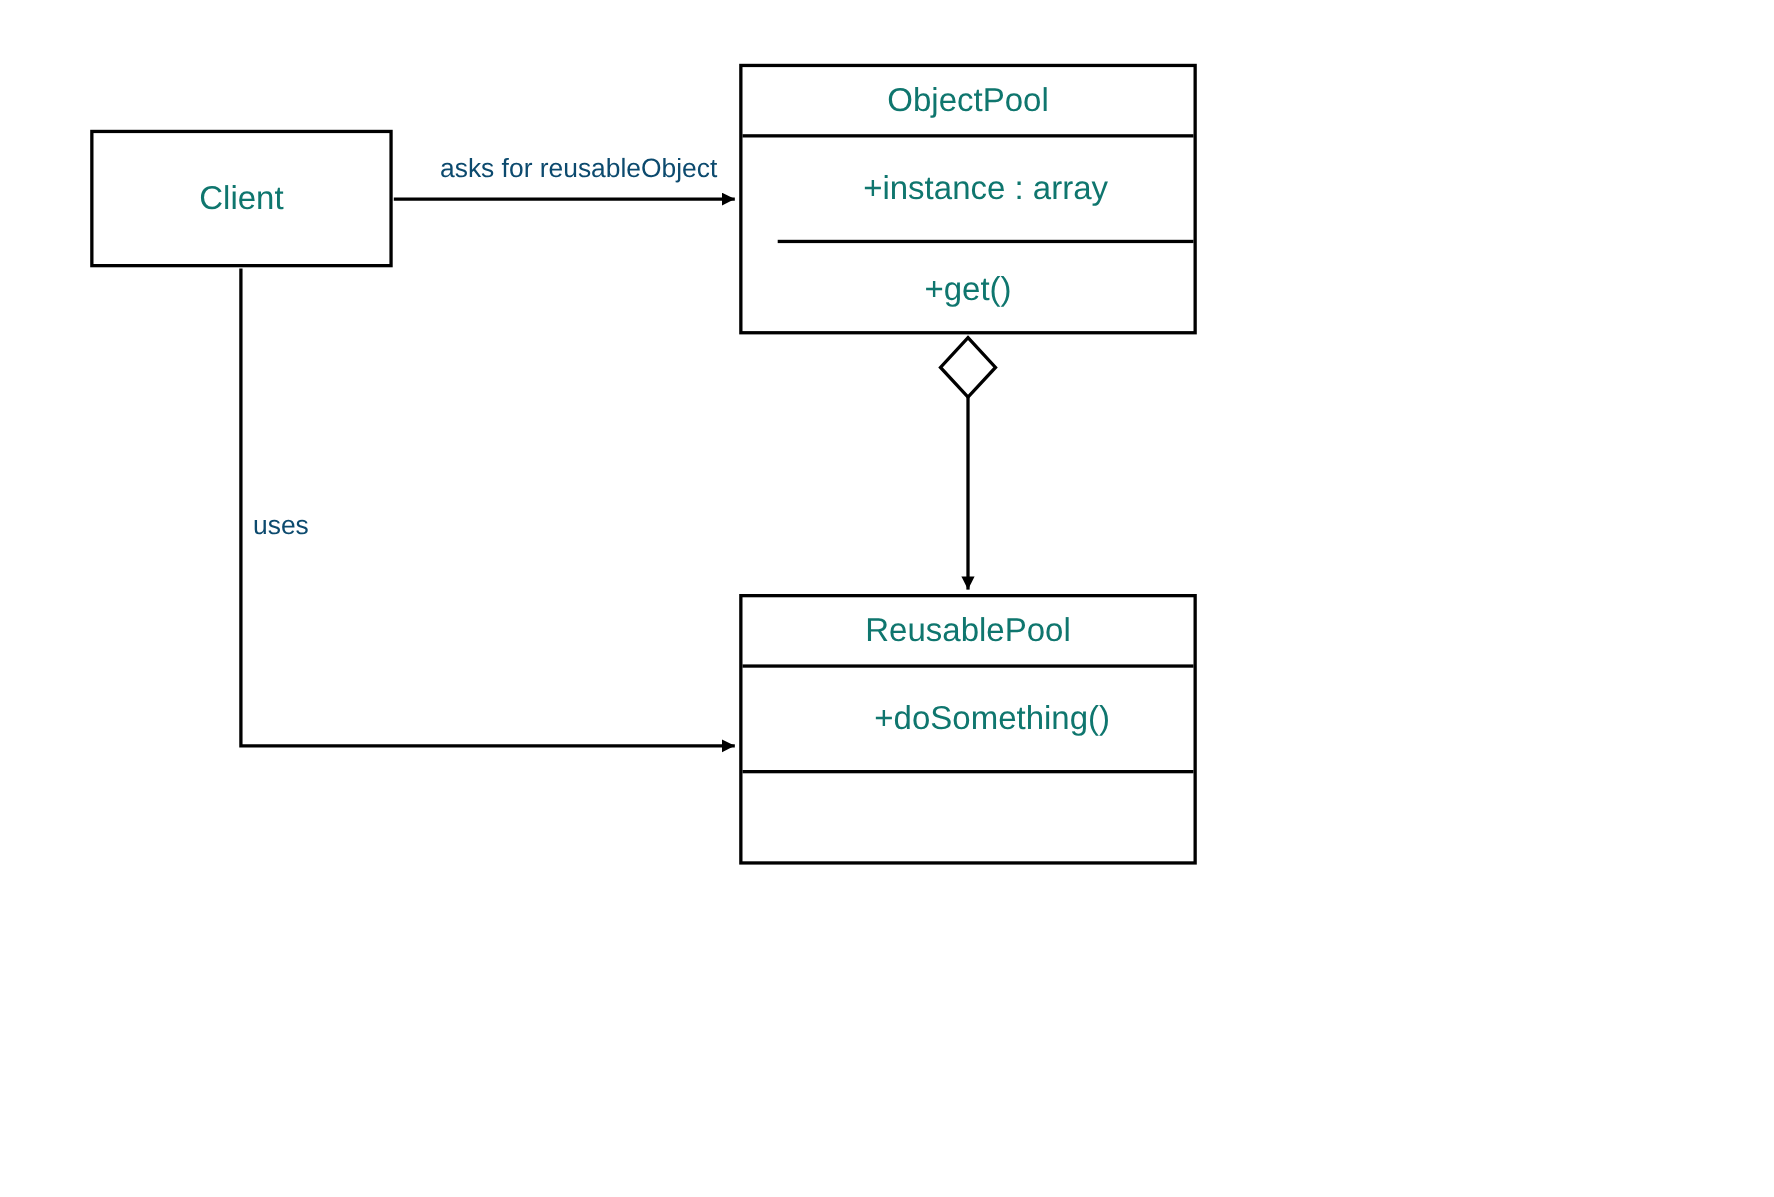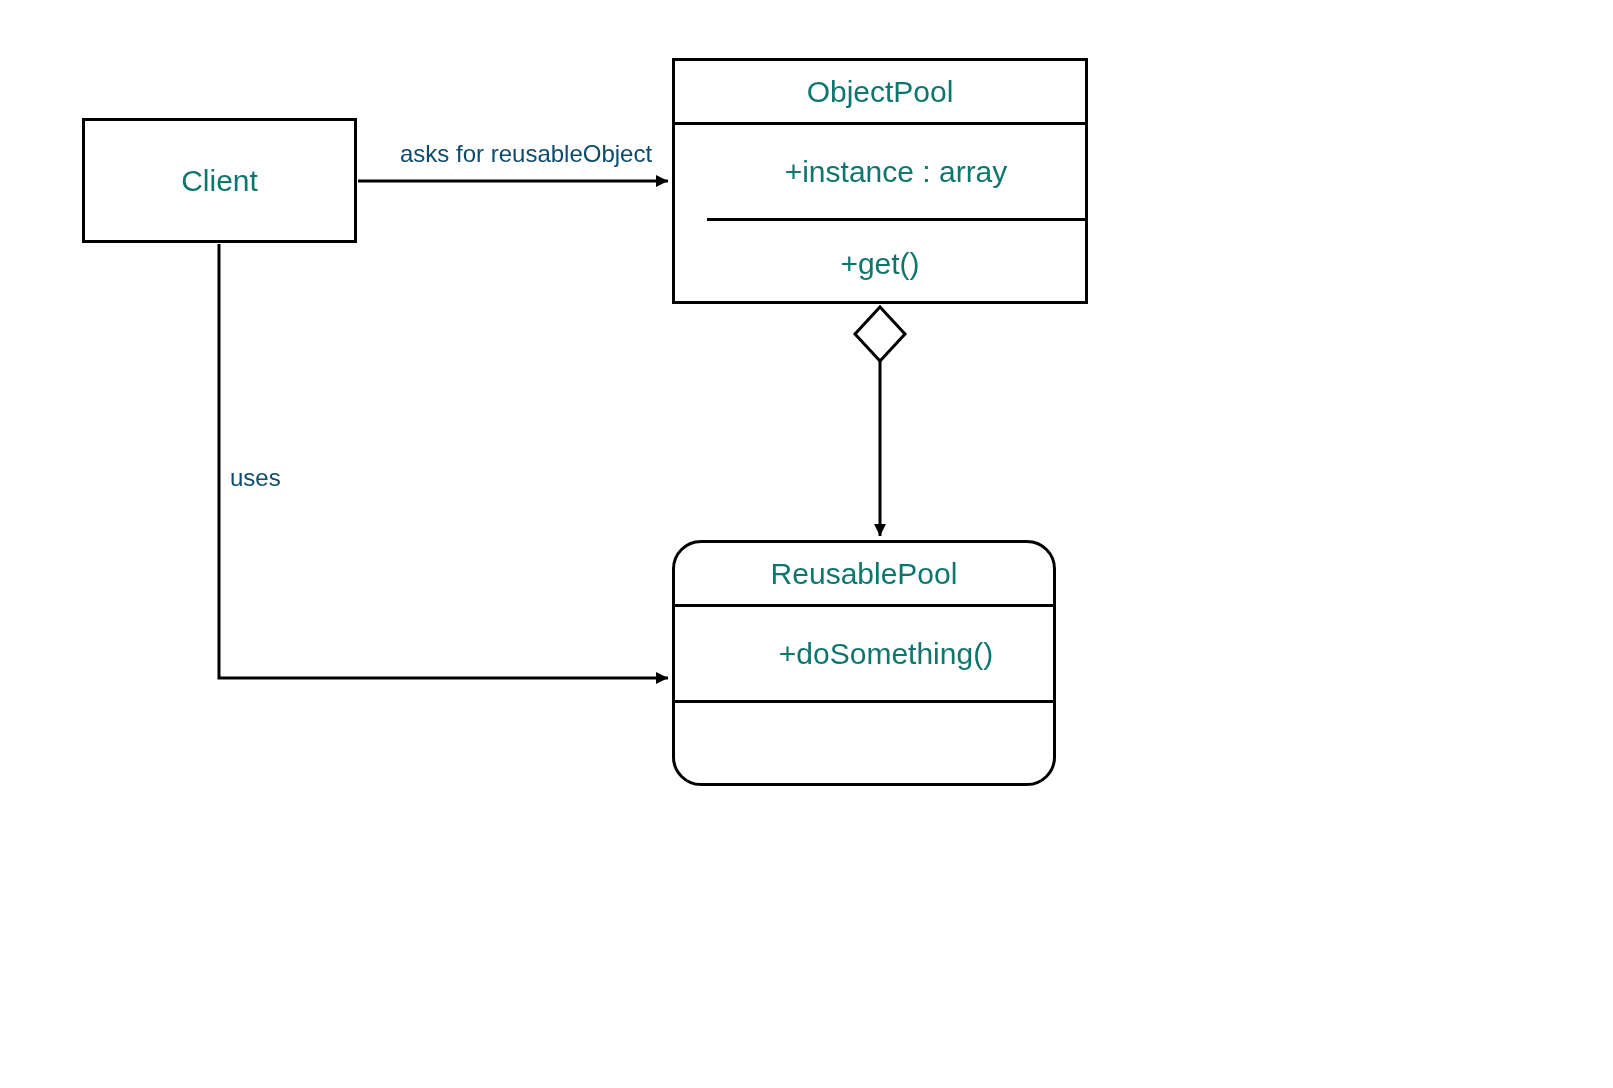--- a/index.html
+++ b/index.html
@@ -30,21 +30,21 @@
     #client-box { left: 82px; top: 118px; width: 275px; height: 125px; }
     #client-title { height: 100%; }
 
     
     #objectpool-box { left: 672px; top: 58px; width: 416px; height: 246px; }
     #objectpool-title { height: 64px; }
     #objectpool-attr { height: 96px; margin-left: 32px; }
     #objectpool-method { height: 86px; }
 
     
-    #reusablepool-box { left: 672px; top: 540px; width: 384px; height: 246px; border-radius: 29px; }
+    #reusablepool-box { left: 672px; top: 540px; width: 416px; height: 246px; }
     #reusablepool-title { height: 64px; }
     #reusablepool-method { height: 96px; padding-left: 44px; }
     #reusablepool-empty { height: 86px; }
 
     .edge-label {
       position: absolute;
       font-size: 24px;
       color: #0c4a6e;
       font-weight: 400;
     }

